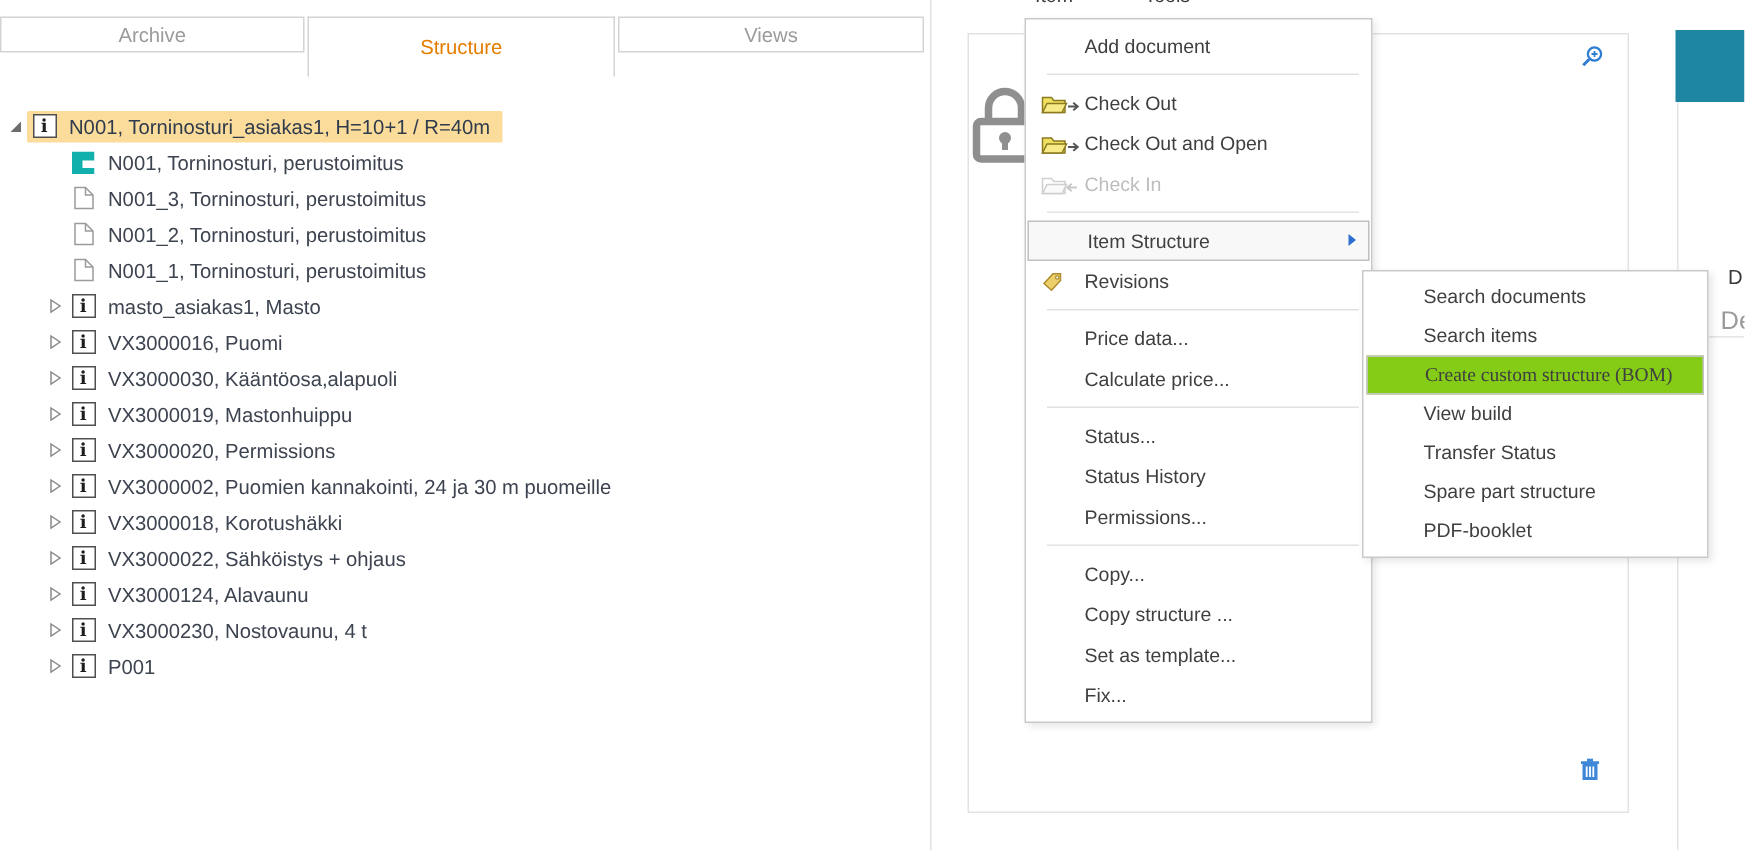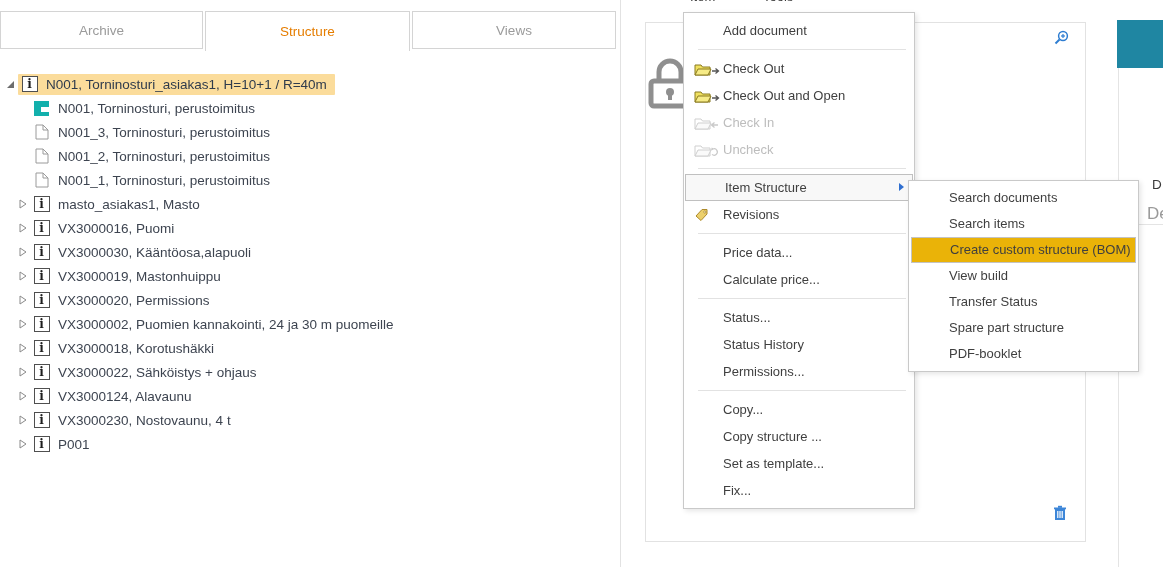--- a/index.html
+++ b/index.html
@@ -3,32 +3,32 @@
 <meta charset="utf-8">
 <style>
   * { margin:0; padding:0; box-sizing:border-box; }
   html,body { width:1163px; height:567px; }
   body {
     position:relative; overflow:hidden; background:#fff;
     font-family:"Liberation Sans", sans-serif; color:#3d4450;
   }
   
   .left-panel { position:absolute; left:0; top:0; width:621px; height:567px; border-right:1px solid #e2e2e2; background:#fff; }
-  .tab { position:absolute; top:11px; height:38px; border:1px solid #d4d4d4; background:#fff;
+  .tab { position:absolute; top:11px; height:24px; border:1px solid #d4d4d4; background:#fff;
          display:flex; align-items:center; justify-content:center; font-size:13.5px; color:#9b9b9b; cursor:default; }
   .tab.active { color:#e57d00; border-bottom:none; height:40px; }
   .tab-archive { left:0; width:203px; }
   .tab-structure { left:205px; width:205px; }
   .tab-views { left:412px; width:204px; }
 
   .tree { position:absolute; left:0; top:72px; width:620px; }
   .trow { display:flex; align-items:center; height:24px; }
   .trow .expslot { width:15px; display:inline-flex; justify-content:center; align-items:center; flex:none; }
   .trow.d0 { padding-left:3px; }
-  .trow.d1 { padding-left:15px; }
+  .trow.d1 { padding-left:29px; }
   .tcontent { display:inline-flex; align-items:center; padding:2px 8px 2px 3px; border-radius:1px; }
   .trow.hl .tcontent { background:#fbdc9b; }
   .ticon { display:inline-flex; width:17px; height:17px; margin-right:8px; align-items:center; justify-content:center; flex:none; }
   .ibox { width:16px; height:16px; border:1px solid #4f4f4f; background:#fff; display:flex; align-items:center; justify-content:center;
           font-family:"DejaVu Serif", serif; font-weight:bold; font-size:12px; color:#1d1d1d; line-height:1; }
   .tlabel { font-size:13.5px; white-space:nowrap; color:#3d4450; }
   .trow.hl .tlabel { color:#2f3b4c; }
 
   
   .menubar-clip { position:absolute; left:620px; top:0; width:543px; height:7px; overflow:hidden; }
@@ -54,21 +54,21 @@
   .mi.hover { background:#f8f8f8; border:1px solid #c0c0c0; margin:0 1px; line-height:25px; }
   .msep { height:1px; background:#e2e2e2; margin:5px 8px 5px 14px; }
   .mi .micon { position:absolute; left:10px; top:0; height:27px; display:flex; align-items:center; }
   .sub-arrow { position:absolute; right:8px; top:8px; width:0; height:0;
                border-left:5px solid #2f6fd0; border-top:4px solid transparent; border-bottom:4px solid transparent; }
 
   
   .smenu { position:absolute; left:908px; top:180px; width:231px; background:#fff; border:1px solid #c9c9c9;
            box-shadow:2px 2px 5px rgba(0,0,0,.10); z-index:11; padding:4px 0; }
   .smi { height:26px; line-height:26px; padding-left:40px; font-size:13px; color:#3f3f3f; cursor:pointer; white-space:nowrap; }
-  .smi.hl { background:#eab308; border:1px solid #c3c3c3; margin:0 2px; padding-left:38px; line-height:24px; }
+  .smi.hl { background:#84cc16; border:1px solid #c3c3c3; margin:0 2px; padding-left:38px; line-height:24px;font-family:Liberation Serif, serif; }
 
   svg { display:block; }
 </style>
 </head>
 <body>
 
 <div class="left-panel">
   <div class="tab tab-archive">
       <span>Archive</span>
     </div>
@@ -373,30 +373,20 @@
     <span class="micon">
       <svg width="26" height="14" viewBox="0 0 26 14">
         <path d="M1,3 h6 l1.5,2 H16 v8 H1 z" fill="#fff" stroke="#cfcfcf"></path>
         <path d="M1,13 l3,-6 h13 l-3,6 z" fill="#fafafa" stroke="#cfcfcf"></path>
         <path d="M24,9 h-6 M20.5,6.5 L17.5,9 L20.5,11.5" fill="none" stroke="#c9c9c9" stroke-width="1.3"></path>
       </svg>
     </span>
     <span>Check In</span>
   </div>
 
-  <div class="mi disabled">
-    <span class="micon">
-      <svg width="26" height="14" viewBox="0 0 26 14">
-        <path d="M1,3 h6 l1.5,2 H16 v8 H1 z" fill="#fff" stroke="#cfcfcf"></path>
-        <path d="M1,13 l3,-6 h13 l-3,6 z" fill="#fafafa" stroke="#cfcfcf"></path>
-        <path d="M19,6 a3.2,3.2 0 1 1 -1,5.4 M19,6 l-1.5,-1 M19,6 l-1.8,1" fill="none" stroke="#c9c9c9" stroke-width="1.2"></path>
-      </svg>
-    </span>
-    <span>Uncheck</span>
-  </div>
 
   <div class="msep"></div>
 
   <div class="mi hover">
     <span>Item Structure</span>
     <span class="sub-arrow"></span>
   </div>
 
   <div class="mi">
     <span class="micon">

